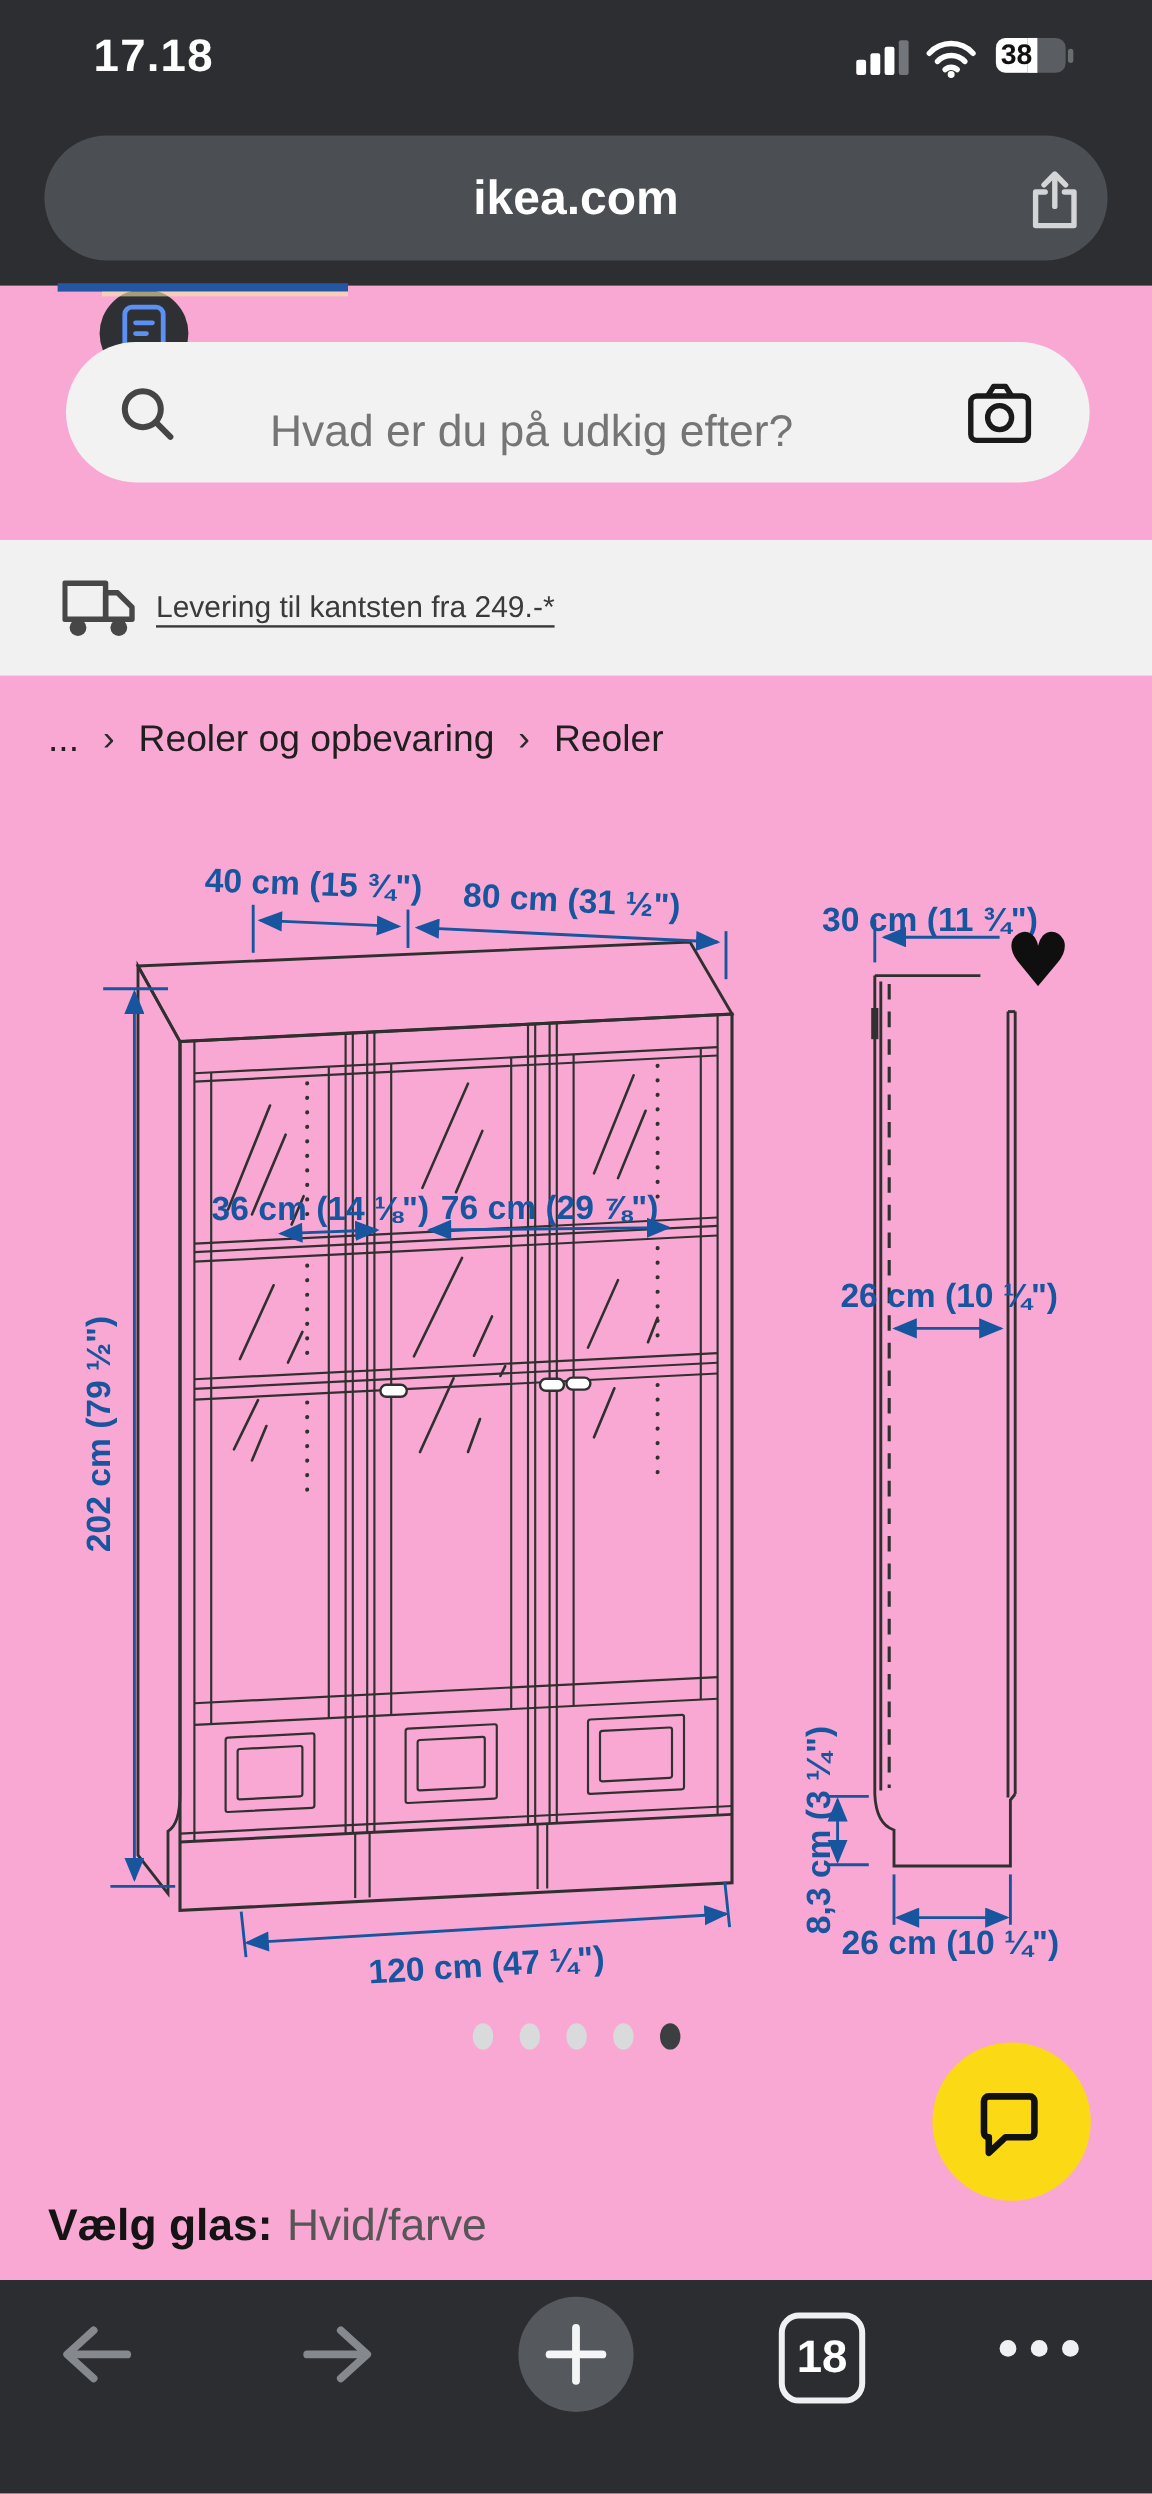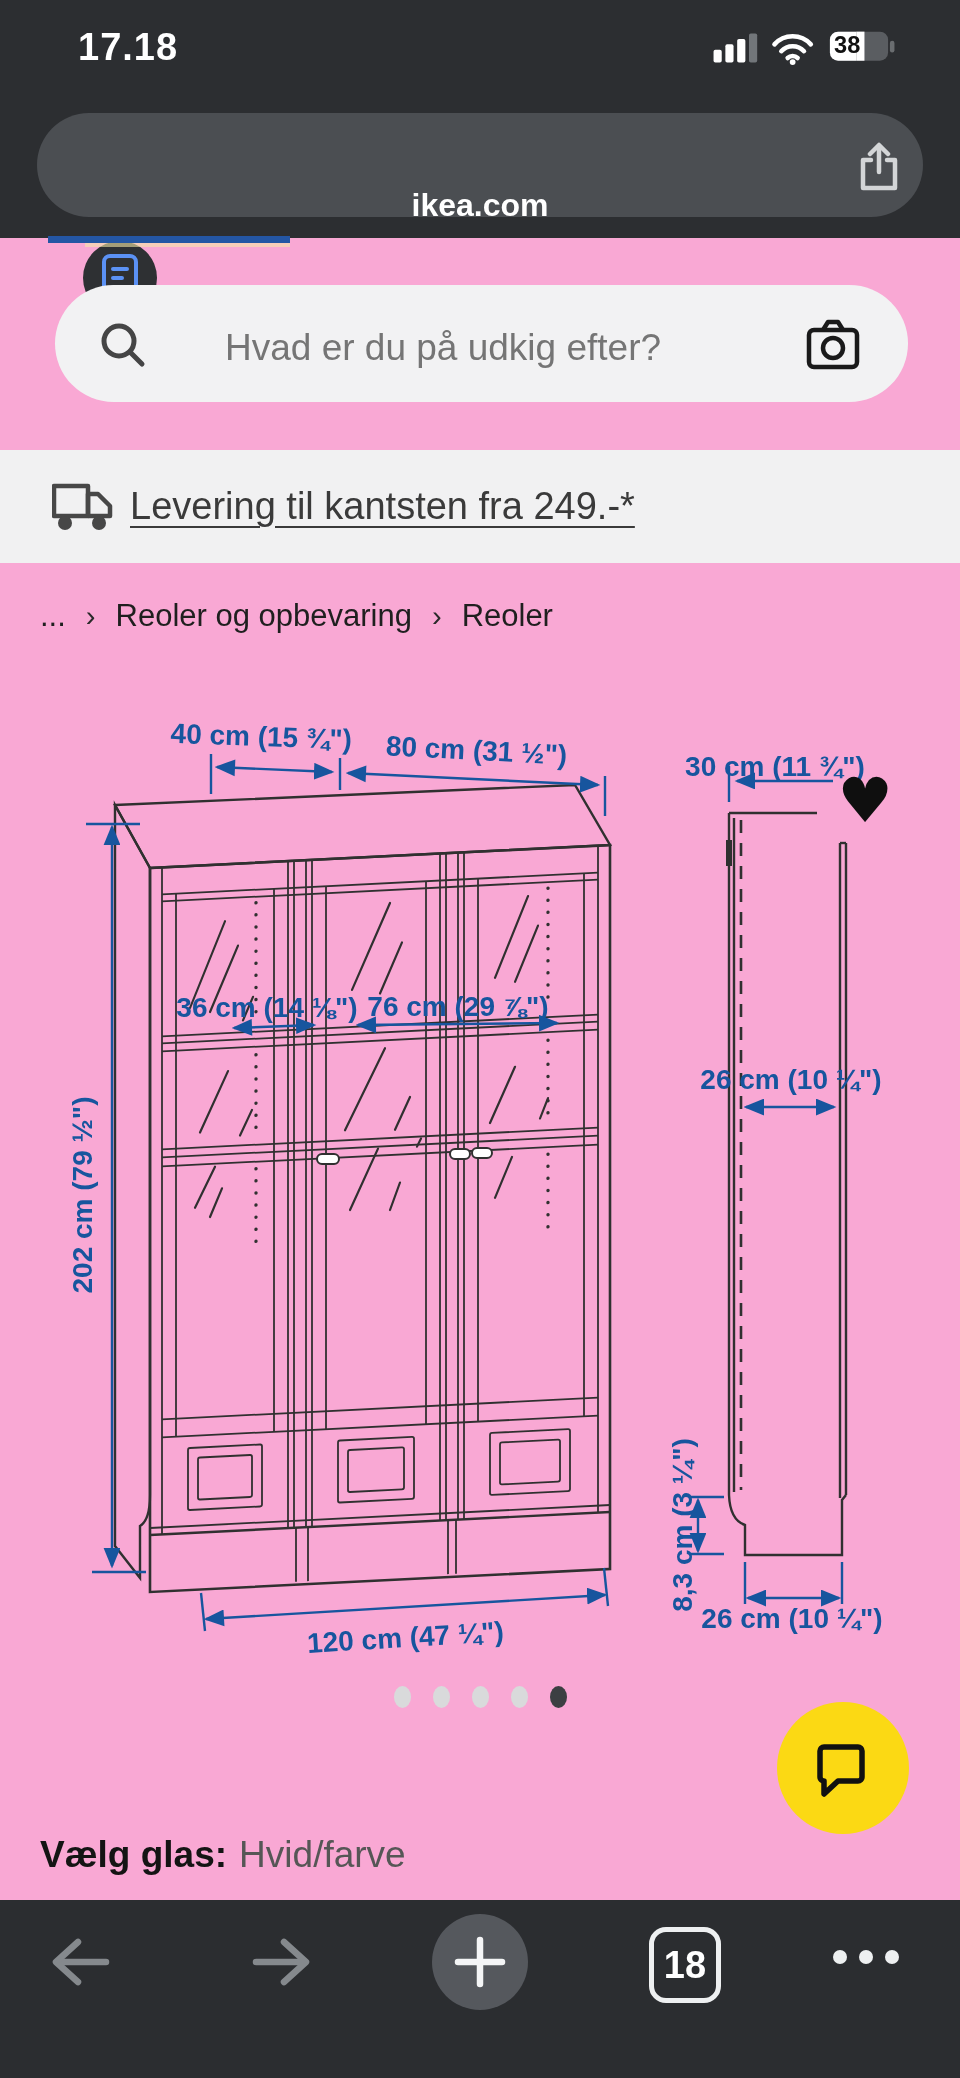--- a/index.html
+++ b/index.html
@@ -6,34 +6,34 @@
   .screen{position:relative;width:960px;height:2078px;background:#f9a8d4;overflow:hidden;
     font-family:"Liberation Sans",sans-serif;margin:0 auto;}
   
   .chrome{position:absolute;left:0;top:0;width:960px;height:238px;background:#2c2e31;}
   .time{position:absolute;left:78px;top:26px;color:#fff;font-size:38px;font-weight:700;letter-spacing:1px;}
   .statusicons{position:absolute;right:46px;top:28px;height:40px;}
   .urlpill{position:absolute;left:37px;top:113px;width:886px;height:104px;border-radius:52px;background:#4b4e52;}
   .readercircle{position:absolute;left:46px;top:128px;width:74px;height:74px;border-radius:50%;background:#2e3033;
     display:flex;align-items:center;justify-content:center;}
   .urltext{position:absolute;left:0;top:0;width:886px;height:104px;display:flex;align-items:center;justify-content:center;
-    color:#ffffff;font-size:32px;font-weight:600;margin-top:40px;}
+    color:#ffffff;font-size:40px;font-weight:600;}
   .shareicon{position:absolute;right:22px;top:29px;}
   .logobar{position:absolute;left:48px;top:236px;width:242px;height:7px;background:#2456a4;}
   .logobar2{position:absolute;left:85px;top:243px;width:205px;height:4px;background:#f5e7a8;opacity:.6;}
   
   .searchpill{position:absolute;left:55px;top:285px;width:853px;height:117px;border-radius:59px;background:#f2f2f3;}
-  .searchph{position:absolute;left:170px;top:4px;height:117px;display:flex;align-items:center;color:#757575;font-size:37px;}
+  .searchph{position:absolute;left:170px;top:16px;height:117px;display:flex;align-items:center;color:#757575;font-size:37px;}
   .magicon{position:absolute;left:42px;top:34px;}
   .camicon{position:absolute;right:48px;top:32px;}
   
   .banner{position:absolute;left:0;top:450px;width:960px;height:113px;background:#f1f1f2;}
   .truck{position:absolute;left:52px;top:30px;}
   .bannerlink{position:absolute;left:130px;top:0;height:113px;display:flex;align-items:center;
-    color:#3a3a3a;font-size:38px;text-decoration:underline;text-underline-offset:7px;text-decoration-thickness:2px;}
+    color:#3a3a3a;font-size:25px;text-decoration:underline;text-underline-offset:7px;text-decoration-thickness:2px;}
   
   .crumbs{position:absolute;left:40px;top:596px;height:40px;display:flex;align-items:center;gap:20px;
     color:#1f1f1f;font-size:31px;}
   .crumbs .sep{font-size:29px;color:#2a2a2a;}
   
   .diagram{position:absolute;left:0;top:690px;}
   .bluetxt{font-family:"Liberation Sans",sans-serif;font-weight:700;font-size:28px;fill:#17559e;}
   
   .dots{position:absolute;left:0;top:1686px;width:960px;display:flex;justify-content:center;gap:22px;}
   .dot{width:17px;height:22px;border-radius:50%;background:#d9dadb;display:inline-block;}

